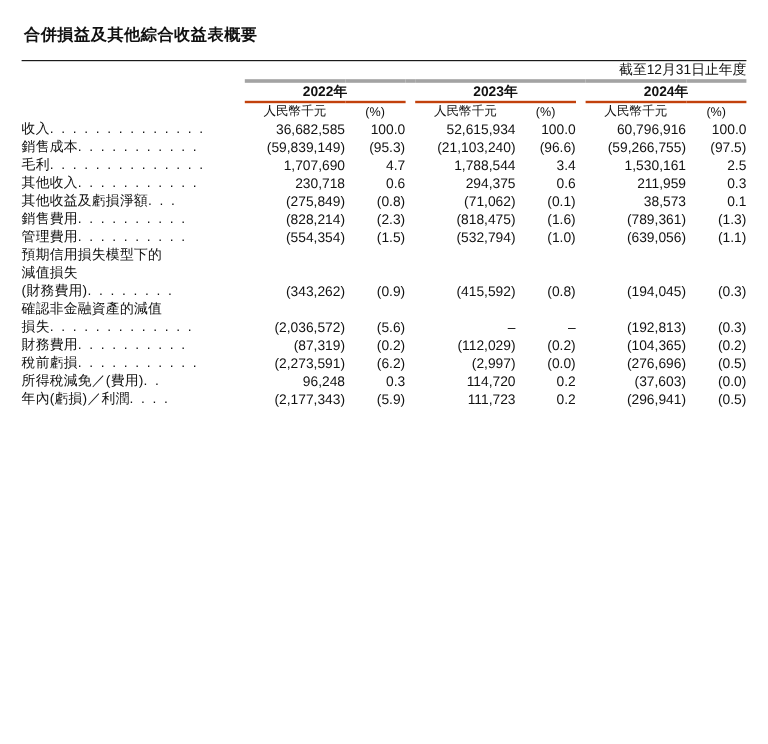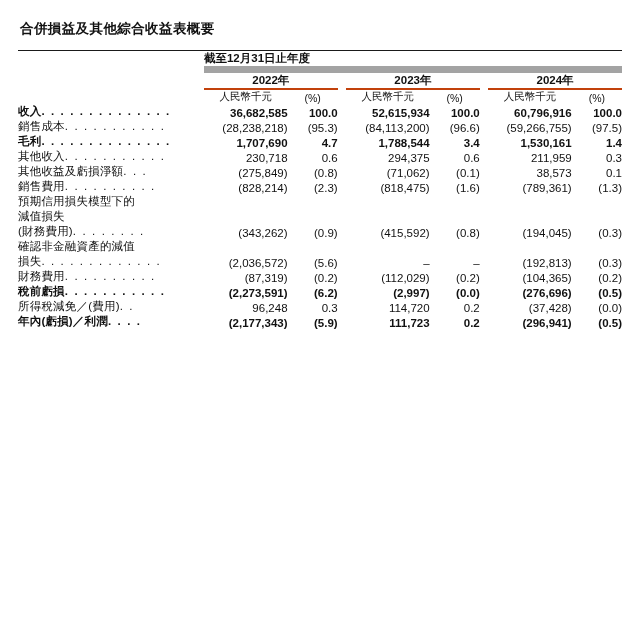--- a/index.html
+++ b/index.html
@@ -41,25 +41,25 @@
   table.fin td, table.fin th {
     padding: 0;
     vertical-align: bottom;
   }
   .col-label { width: 178px; }
   .col-num   { width: 80px; }
   .col-pct   { width: 48px; }
   .col-gap   { width: 8px; }
 
   .hdr-period {
-    text-align: left;
-    font-size: 11.5px;
-    font-weight: bold;
+    text-align: right;
+    font-size: 11.5px;
+    font-weight: normal;
     padding: 6px 0 3px 0;
-    border-bottom: 7px solid #a3a3a3;
+    border-bottom: 3px solid #a3a3a3;
   }
   .hdr-year {
     text-align: center;
     font-size: 11.5px;
     font-weight: bold;
     padding: 7px 0 4px 0;
     border-bottom: 2px solid #c2410c;
   }
   .hdr-unit {
     text-align: center;
@@ -81,21 +81,21 @@
     font-size: 11.5px;
     padding: 4px 0;
     white-space: nowrap;
   }
   .pct {
     text-align: right;
     font-size: 11.5px;
     padding: 4px 0;
     white-space: nowrap;
   }
-  .bold .lbl, .bold .num, .bold .pct { font-weight: bold; }
+  .bold .lbl, .bold .num, .bold .pct { font-weight: normal; }
   .indent1 { padding-left: 10px; }
   .indent2 { padding-left: 24px; }
 </style>
 </head>
 <body>
 
 <div class="page">
 
   <div class="doc-title">合併損益及其他綜合收益表概要</div>
 
@@ -145,39 +145,39 @@
           <td class="pct">100.0</td>
           <td></td>
           <td class="num">52,615,934</td>
           <td class="pct">100.0</td>
           <td></td>
           <td class="num">60,796,916</td>
           <td class="pct">100.0</td>
         </tr>
         <tr>
           <td class="lbl"><span>銷售成本</span><span class="dots">. . . . . . . . . . .</span></td>
-          <td class="num">(28,238,218)</td>
+          <td class="num">(59,839,149)</td>
           <td class="pct">(95.3)</td>
           <td></td>
-          <td class="num">(84,113,200)</td>
+          <td class="num">(21,103,240)</td>
           <td class="pct">(96.6)</td>
           <td></td>
           <td class="num">(59,266,755)</td>
           <td class="pct">(97.5)</td>
         </tr>
         <tr class="bold">
           <td class="lbl"><span>毛利</span><span class="dots">. . . . . . . . . . . . . .</span></td>
           <td class="num">1,707,690</td>
           <td class="pct">4.7</td>
           <td></td>
           <td class="num">1,788,544</td>
           <td class="pct">3.4</td>
           <td></td>
           <td class="num">1,530,161</td>
-          <td class="pct">1.4</td>
+          <td class="pct">2.5</td>
         </tr>
         <tr>
           <td class="lbl"><span>其他收入</span><span class="dots">. . . . . . . . . . .</span></td>
           <td class="num">230,718</td>
           <td class="pct">0.6</td>
           <td></td>
           <td class="num">294,375</td>
           <td class="pct">0.6</td>
           <td></td>
           <td class="num">211,959</td>
@@ -197,20 +197,31 @@
         <tr>
           <td class="lbl"><span>銷售費用</span><span class="dots">. . . . . . . . . .</span></td>
           <td class="num">(828,214)</td>
           <td class="pct">(2.3)</td>
           <td></td>
           <td class="num">(818,475)</td>
           <td class="pct">(1.6)</td>
           <td></td>
           <td class="num">(789,361)</td>
           <td class="pct">(1.3)</td>
+        </tr>
+        <tr>
+          <td class="lbl"><span>管理費用</span><span class="dots">. . . . . . . . . .</span></td>
+          <td class="num">(554,354)</td>
+          <td class="pct">(1.5)</td>
+          <td></td>
+          <td class="num">(532,794)</td>
+          <td class="pct">(1.0)</td>
+          <td></td>
+          <td class="num">(639,056)</td>
+          <td class="pct">(1.1)</td>
         </tr>
         <tr>
           <td class="lbl"><span>預期信用損失模型下的</span></td>
           <td class="num"></td>
           <td class="pct"></td>
           <td></td>
           <td class="num"></td>
           <td class="pct"></td>
           <td></td>
           <td class="num"></td>
@@ -283,21 +294,21 @@
           <td class="pct">(0.5)</td>
         </tr>
         <tr>
           <td class="lbl"><span>所得稅減免／(費用)</span><span class="dots">. .</span></td>
           <td class="num">96,248</td>
           <td class="pct">0.3</td>
           <td></td>
           <td class="num">114,720</td>
           <td class="pct">0.2</td>
           <td></td>
-          <td class="num">(37,428)</td>
+          <td class="num">(37,603)</td>
           <td class="pct">(0.0)</td>
         </tr>
         <tr class="bold">
           <td class="lbl"><span>年內(虧損)／利潤</span><span class="dots">. . . .</span></td>
           <td class="num">(2,177,343)</td>
           <td class="pct">(5.9)</td>
           <td></td>
           <td class="num">111,723</td>
           <td class="pct">0.2</td>
           <td></td>

